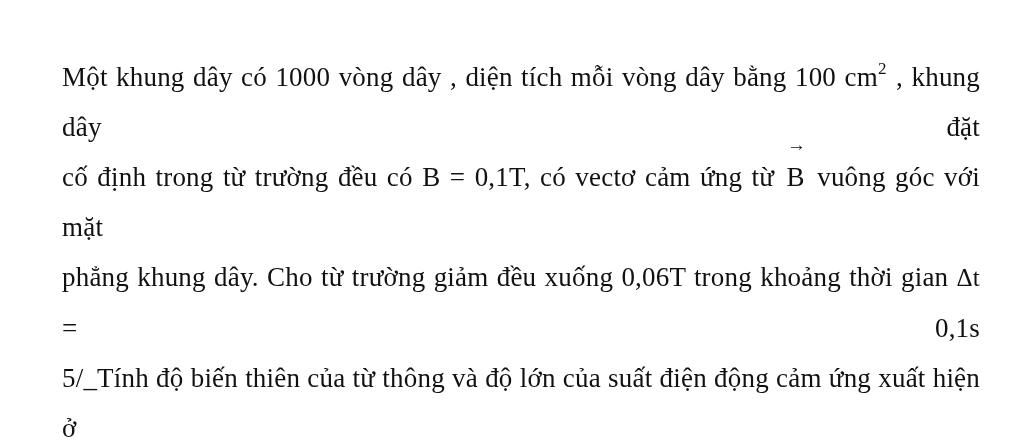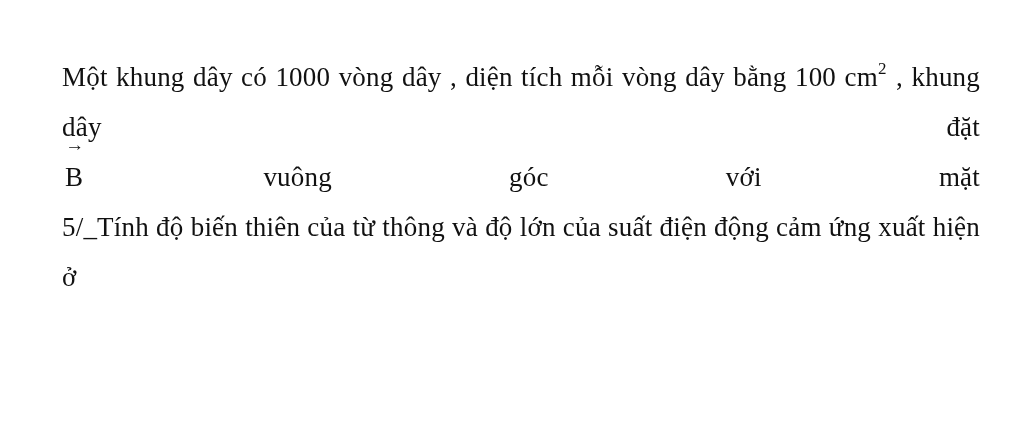--- a/index.html
+++ b/index.html
@@ -53,18 +53,19 @@
     font-size: 25px;
   }
 </style>
 </head>
 <body>
 
 <div class="page">
 
   <div class="line justify"><span>Một khung dây có 1000 vòng dây , diện tích mỗi vòng dây bằng 100 cm</span><sup class="sup2">2</sup><span> , khung dây đặt</span></div>
 
-  <div class="line justify"><span class="vec"><span class="vec-arrow">→</span><span>B</span></span><span> vuông góc với mặt</span></div>
+  <div class="line justify"><span>cố định trong từ trường đều có B = 0,1T, có vectơ cảm ứng từ </span><span class="vec"><span class="vec-arrow">→</span><span>B</span></span><span> vuông góc với mặt</span></div>
 
+  <div class="line justify"><span>phẳng khung dây. Cho từ trường giảm đều xuống 0,06T trong khoảng thời gian </span><span class="math-delta">Δt</span><span> = 0,1s</span></div>
 
   <div class="line justify"><span>5/_Tính độ biến thiên của từ thông và độ lớn của suất điện động cảm ứng xuất hiện ở</span></div>
 
 </div>
 
 </body></html>

